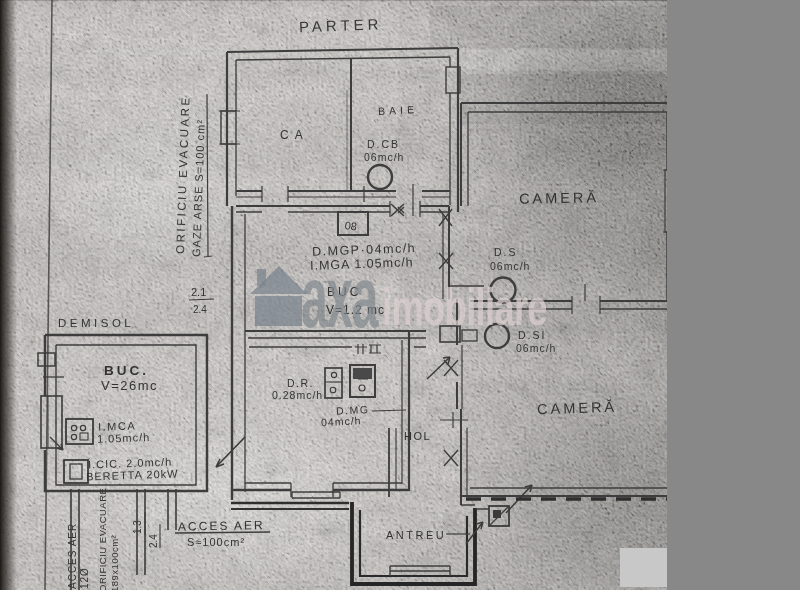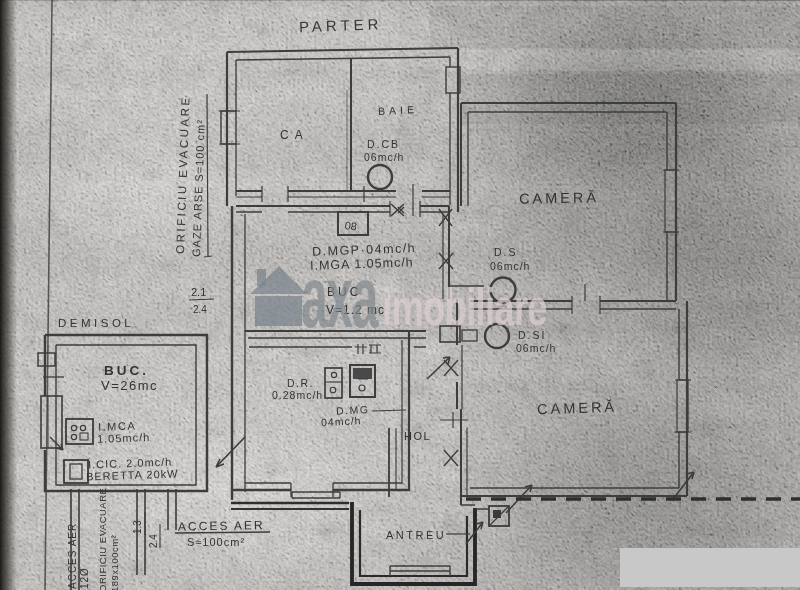--- a/index.html
+++ b/index.html
@@ -1,16 +1,16 @@
 <!DOCTYPE html>
 <html><head>
 <meta charset="utf-8">
 <style>
 html,body{margin:0;padding:0;background:#888;}
-#page{position:relative;width:800px;height:590px;overflow:hidden;background:#f9a8d4;font-family:"Liberation Sans",sans-serif;}
+#page{position:relative;width:667px;height:590px;overflow:hidden;background:#f9a8d4;font-family:"Liberation Sans",sans-serif;}
 svg{position:absolute;left:0;top:0;}
 text{font-family:"Liberation Sans",sans-serif;}
 </style>
 </head>
 <body>
 <div id="page">
 <svg width="800" height="590" viewBox="0 0 800 590">
 <defs>
   <filter id="fine" x="0" y="0" width="100%" height="100%">
     <feTurbulence type="fractalNoise" baseFrequency="0.42" numOctaves="2" seed="11"></feTurbulence>

